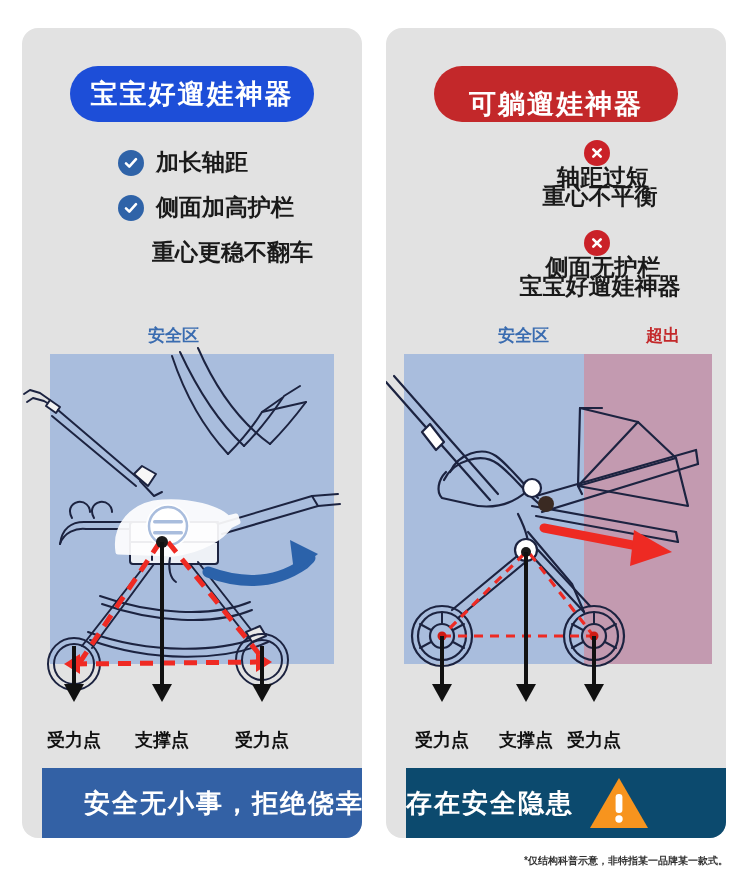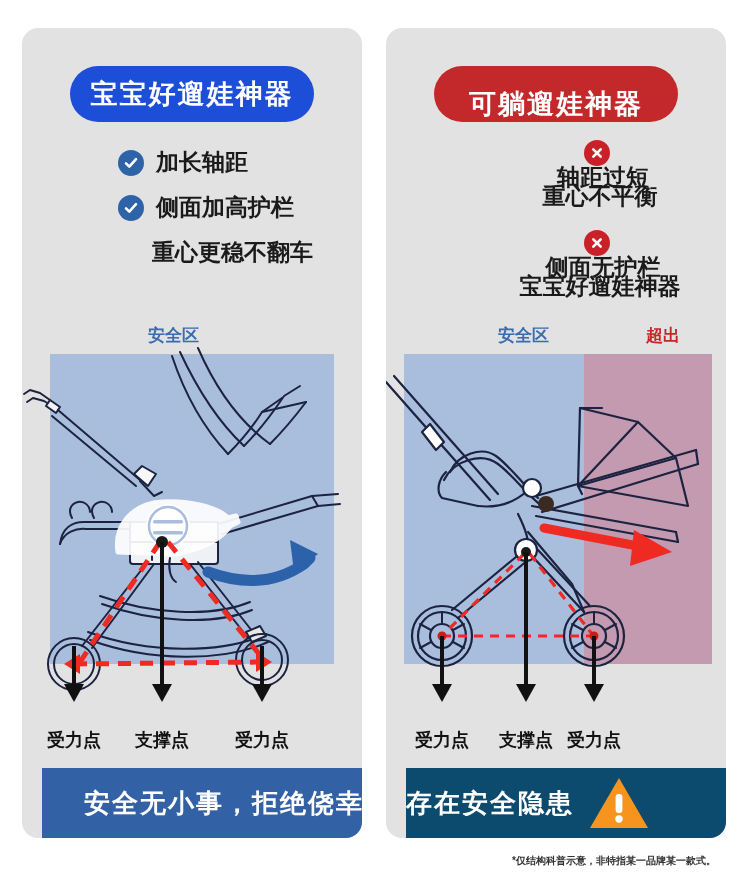--- a/index.html
+++ b/index.html
@@ -97,21 +97,21 @@
   .banner.red{background:#0c4a6e;justify-content:flex-start;}
   .banner-text{
     color:#ffffff;font-size:26px;font-weight:bold;letter-spacing:2px;
     white-space:nowrap;
   }
   .warn-tri{margin-left:14px;display:block;}
 
   
   .footnote{
     position:absolute;
-    right:34px;bottom:8px;
+    right:22px;bottom:8px;
     font-size:10px;color:#333;
     font-weight:bold;
     white-space:nowrap;
     margin-left:16px;
   }
 </style>
 </head>
 <body>
 
 <div class="stage">

